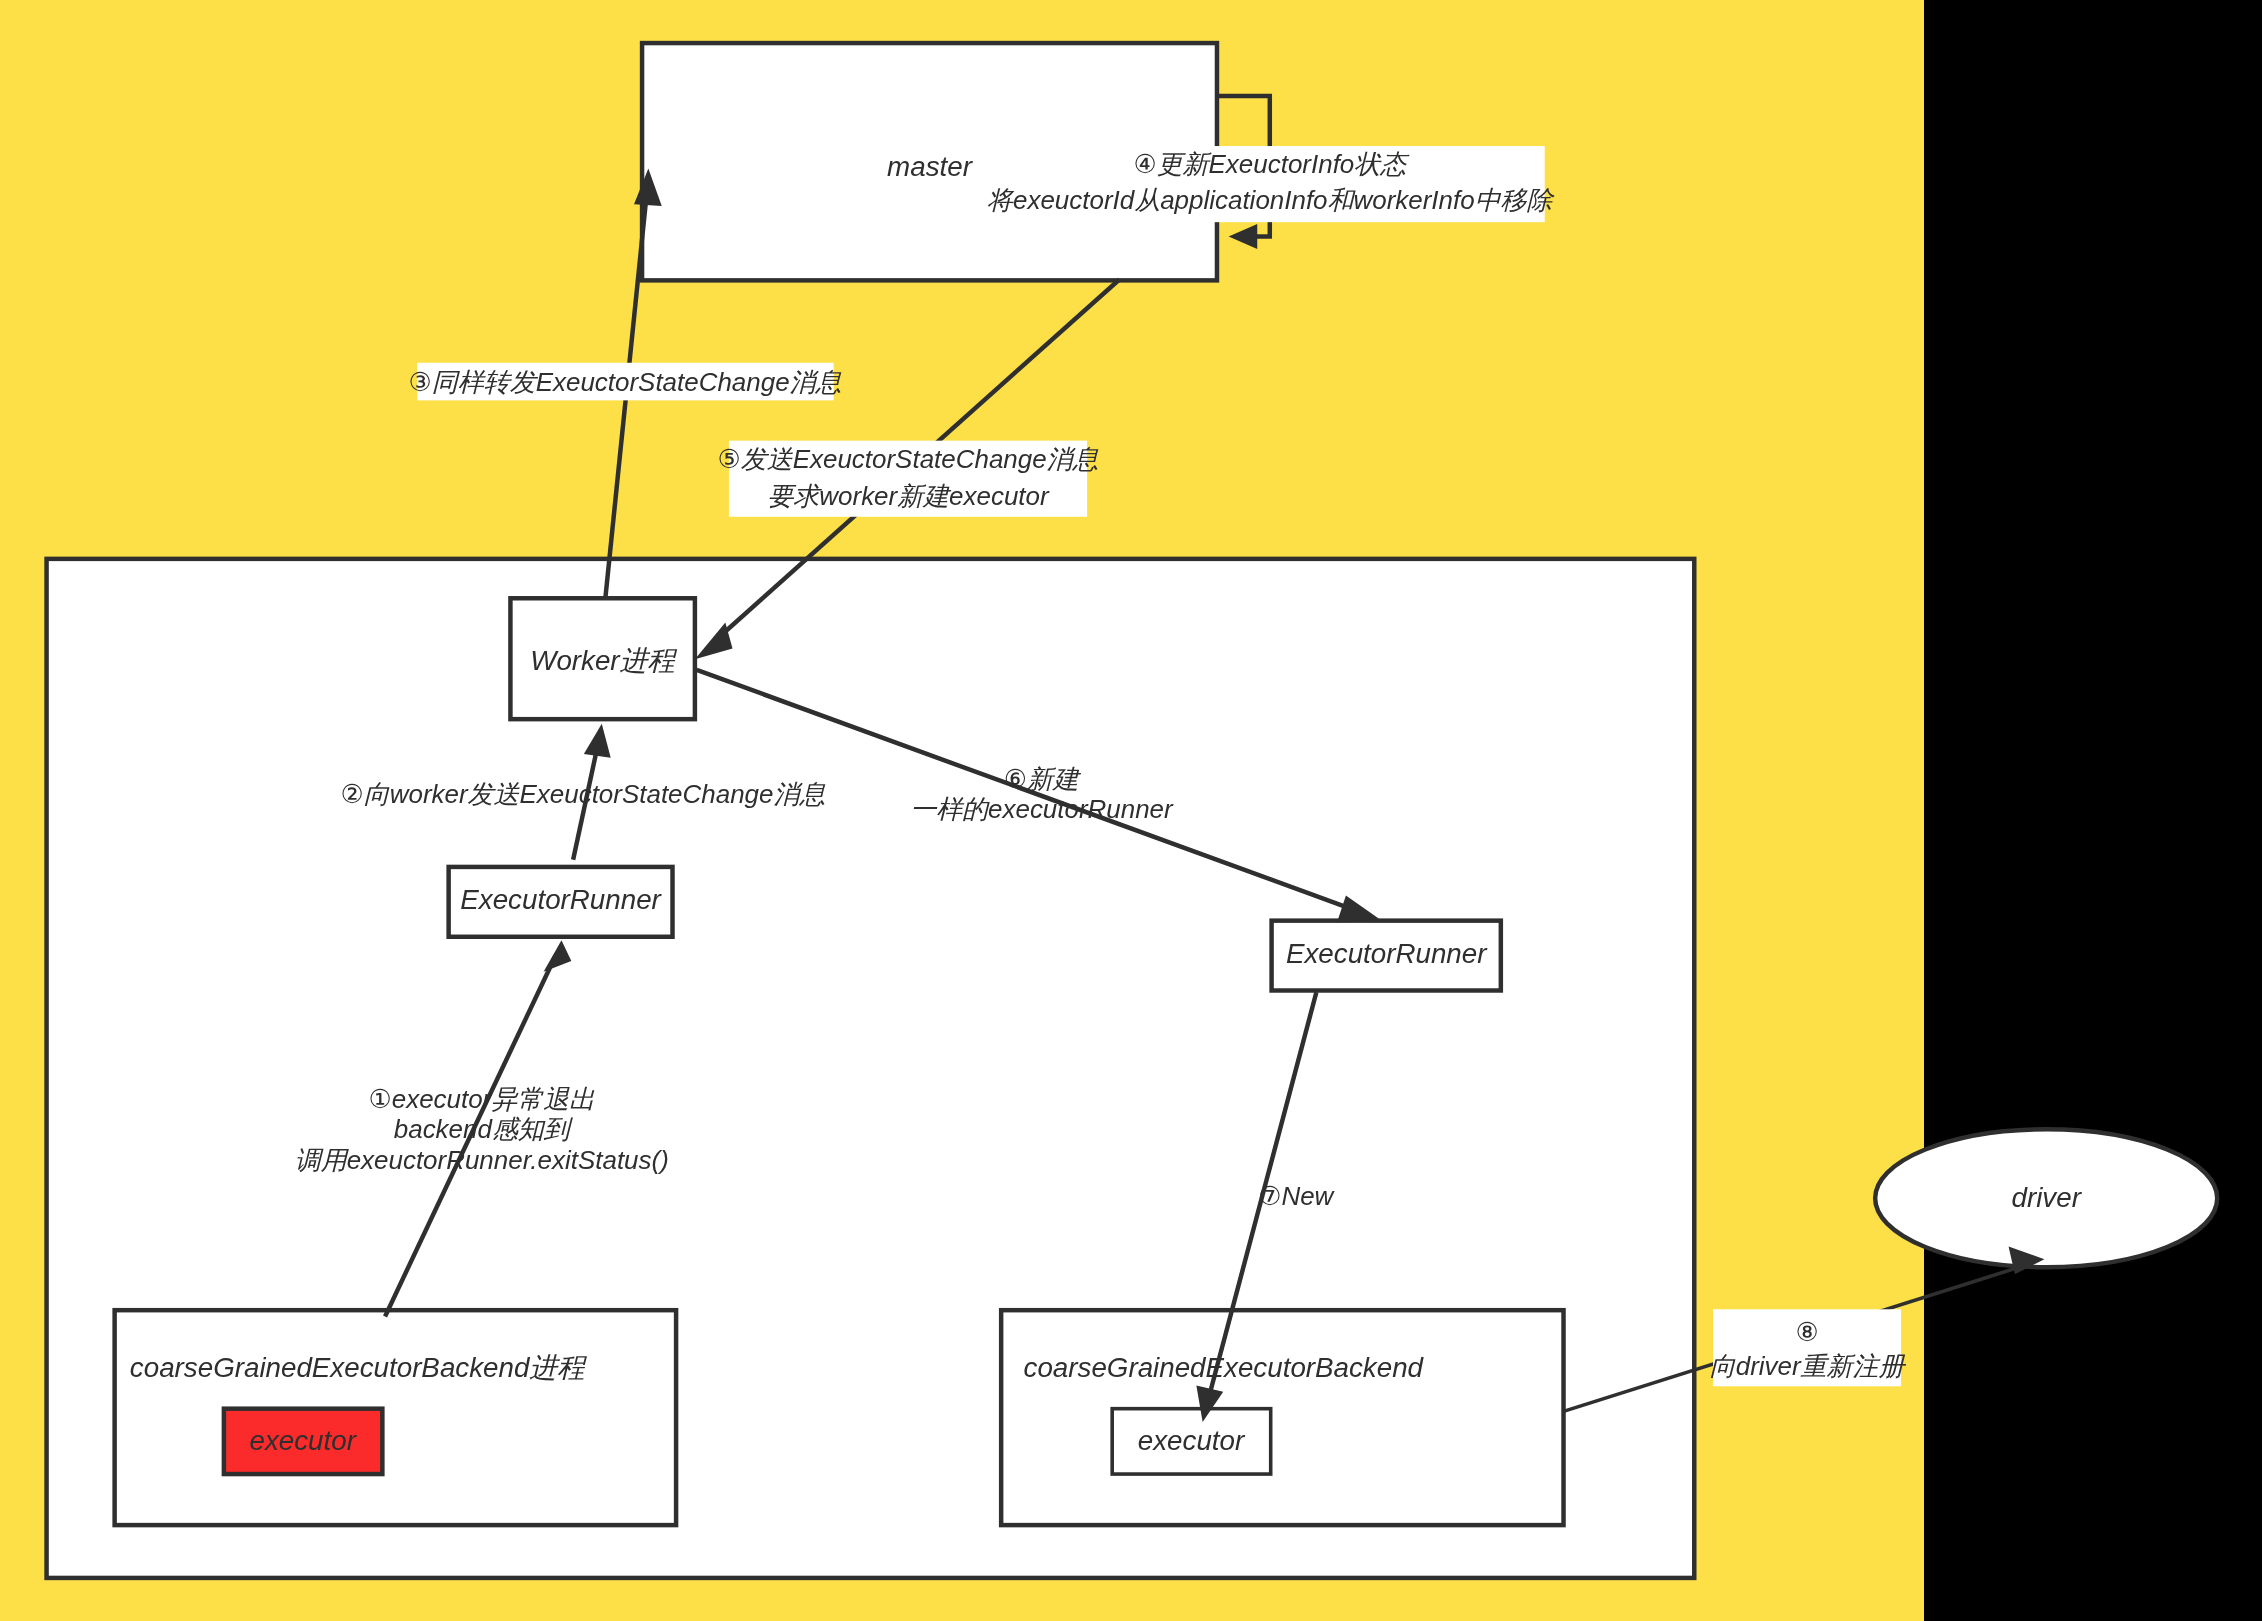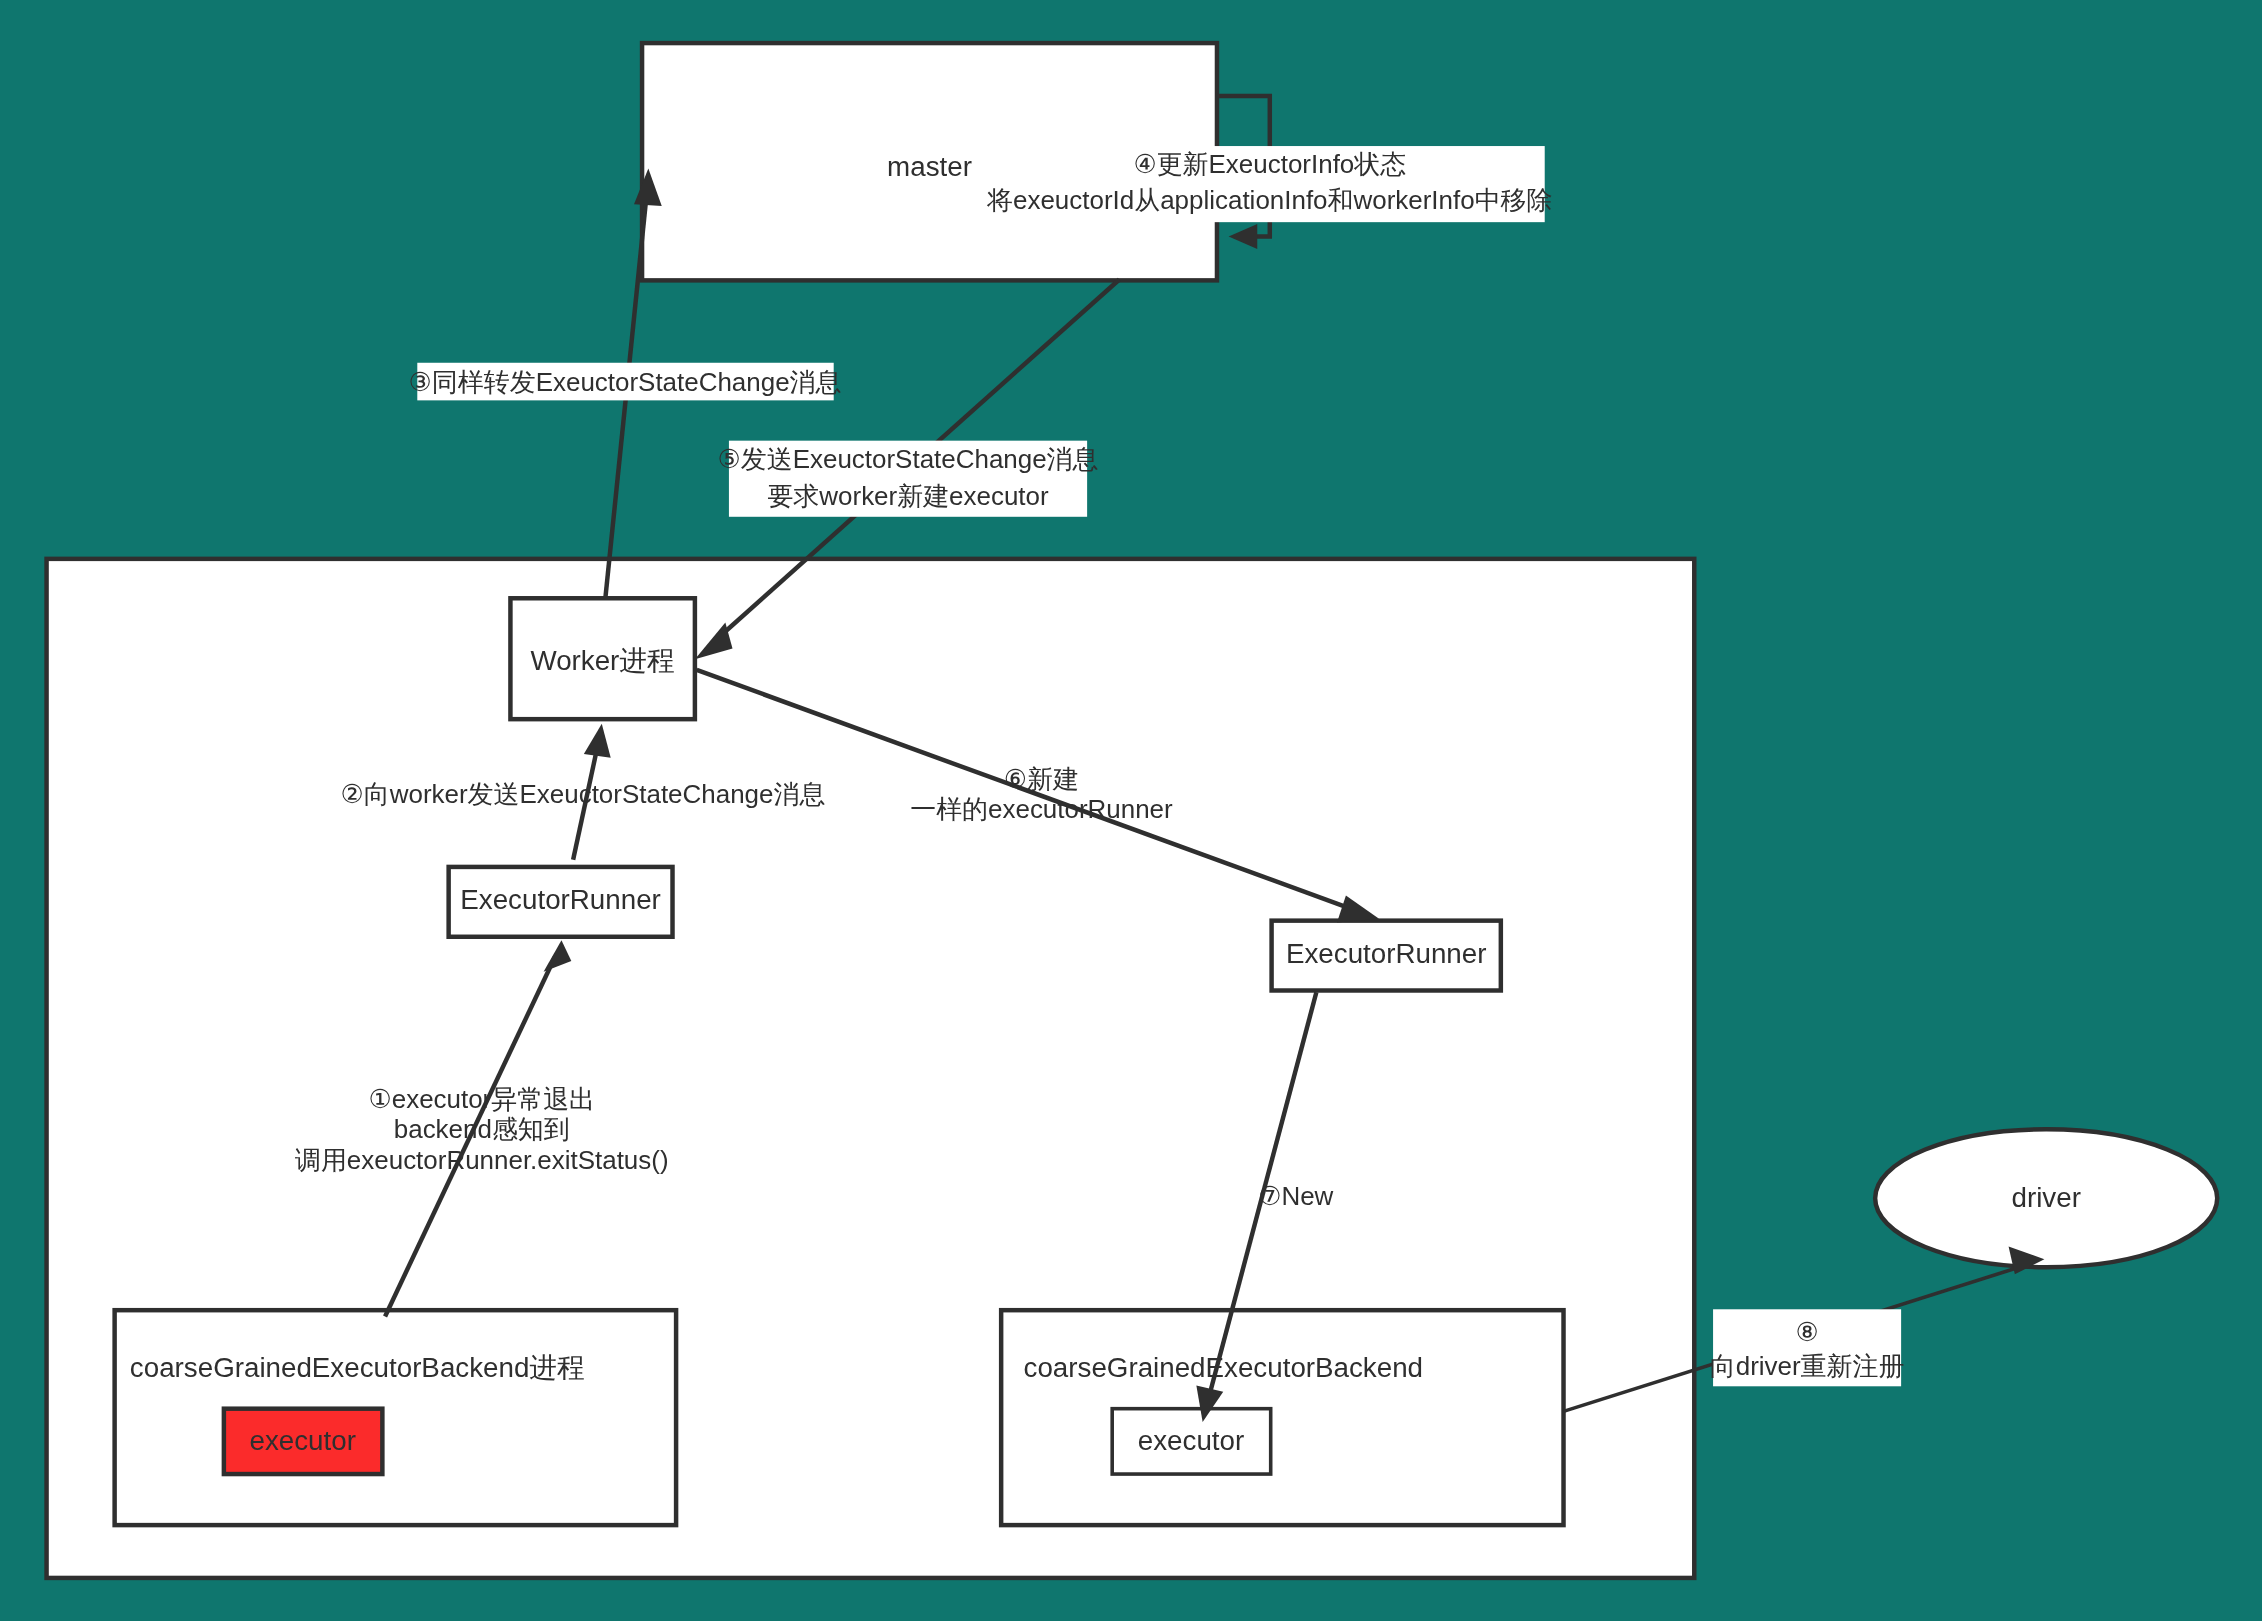--- a/index.html
+++ b/index.html
@@ -1,18 +1,18 @@
 <!DOCTYPE html>
 <html style="font-size:14.3px"><head>
 <meta charset="utf-8">
 <style>
   html,body{margin:0;padding:0;background:#000;}
   body{width:2262px;height:1621px;overflow:hidden;
        font-family:"Liberation Sans","DejaVu Sans",sans-serif;}
-  #stage{position:relative;width:2262px;height:1621px;background:#0f766e;}
+  #stage{position:relative;width:1924px;height:1621px;background:#fde047;font-style:italic;}
   svg#diagram{position:absolute;left:0;top:0;width:2262px;height:1621px;}
   .nodebox{fill:#fff;stroke:#2f2f2f;stroke-width:5;}
   .nodebox-thin{fill:#fff;stroke:#2f2f2f;stroke-width:4;}
   .execred{fill:#fb2b2b;stroke:#2f2f2f;stroke-width:5;}
   .edge{fill:none;stroke:#2f2f2f;stroke-width:5;}
   .edge-thin{fill:none;stroke:#2f2f2f;stroke-width:4;}
   .arrowhead{fill:#2f2f2f;stroke:none;}
   .lbl{fill:#2f2f2f;font-size:30px;font-family:"Liberation Sans","DejaVu Sans",sans-serif;}
   .lbl-node{font-size:31px;}
   .lbl-edge{font-size:29px;}

